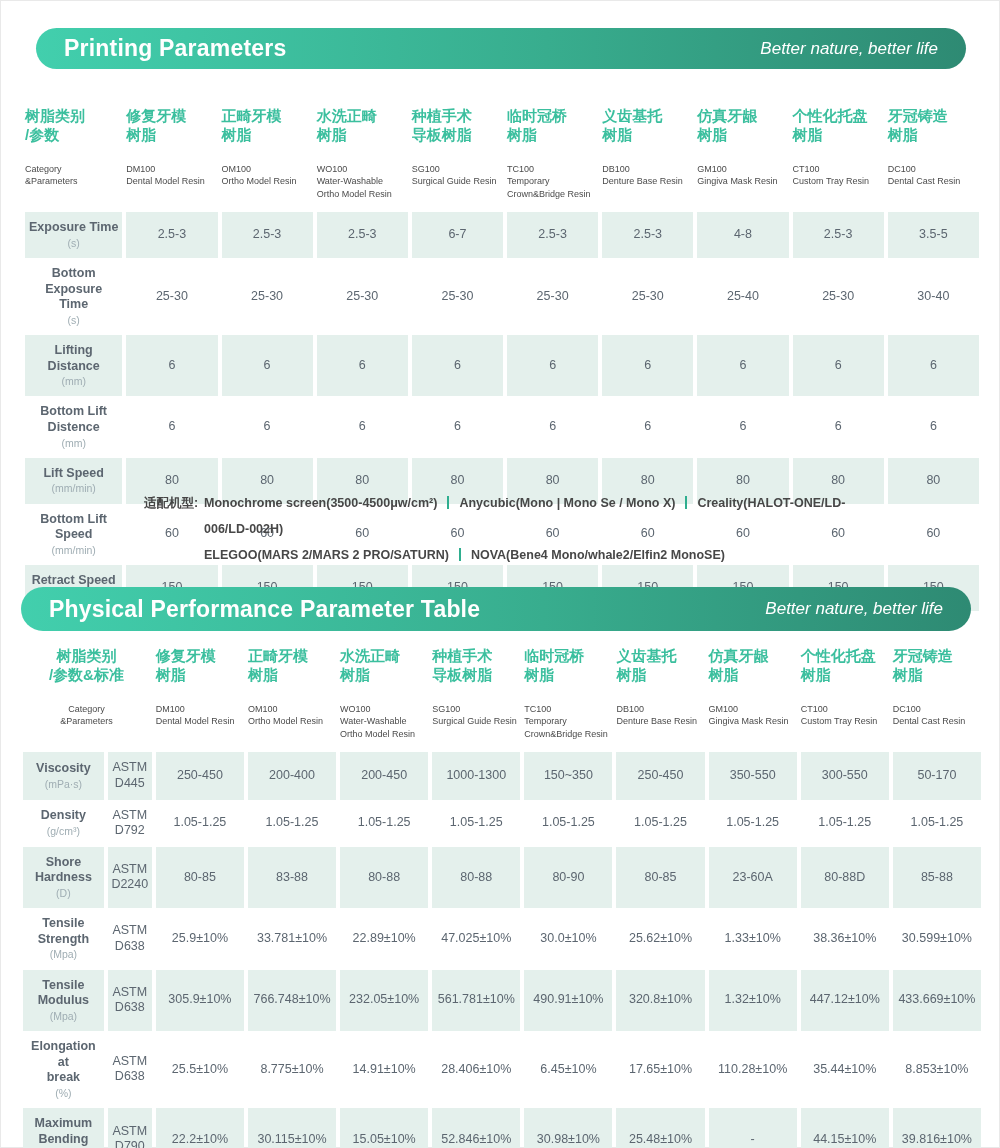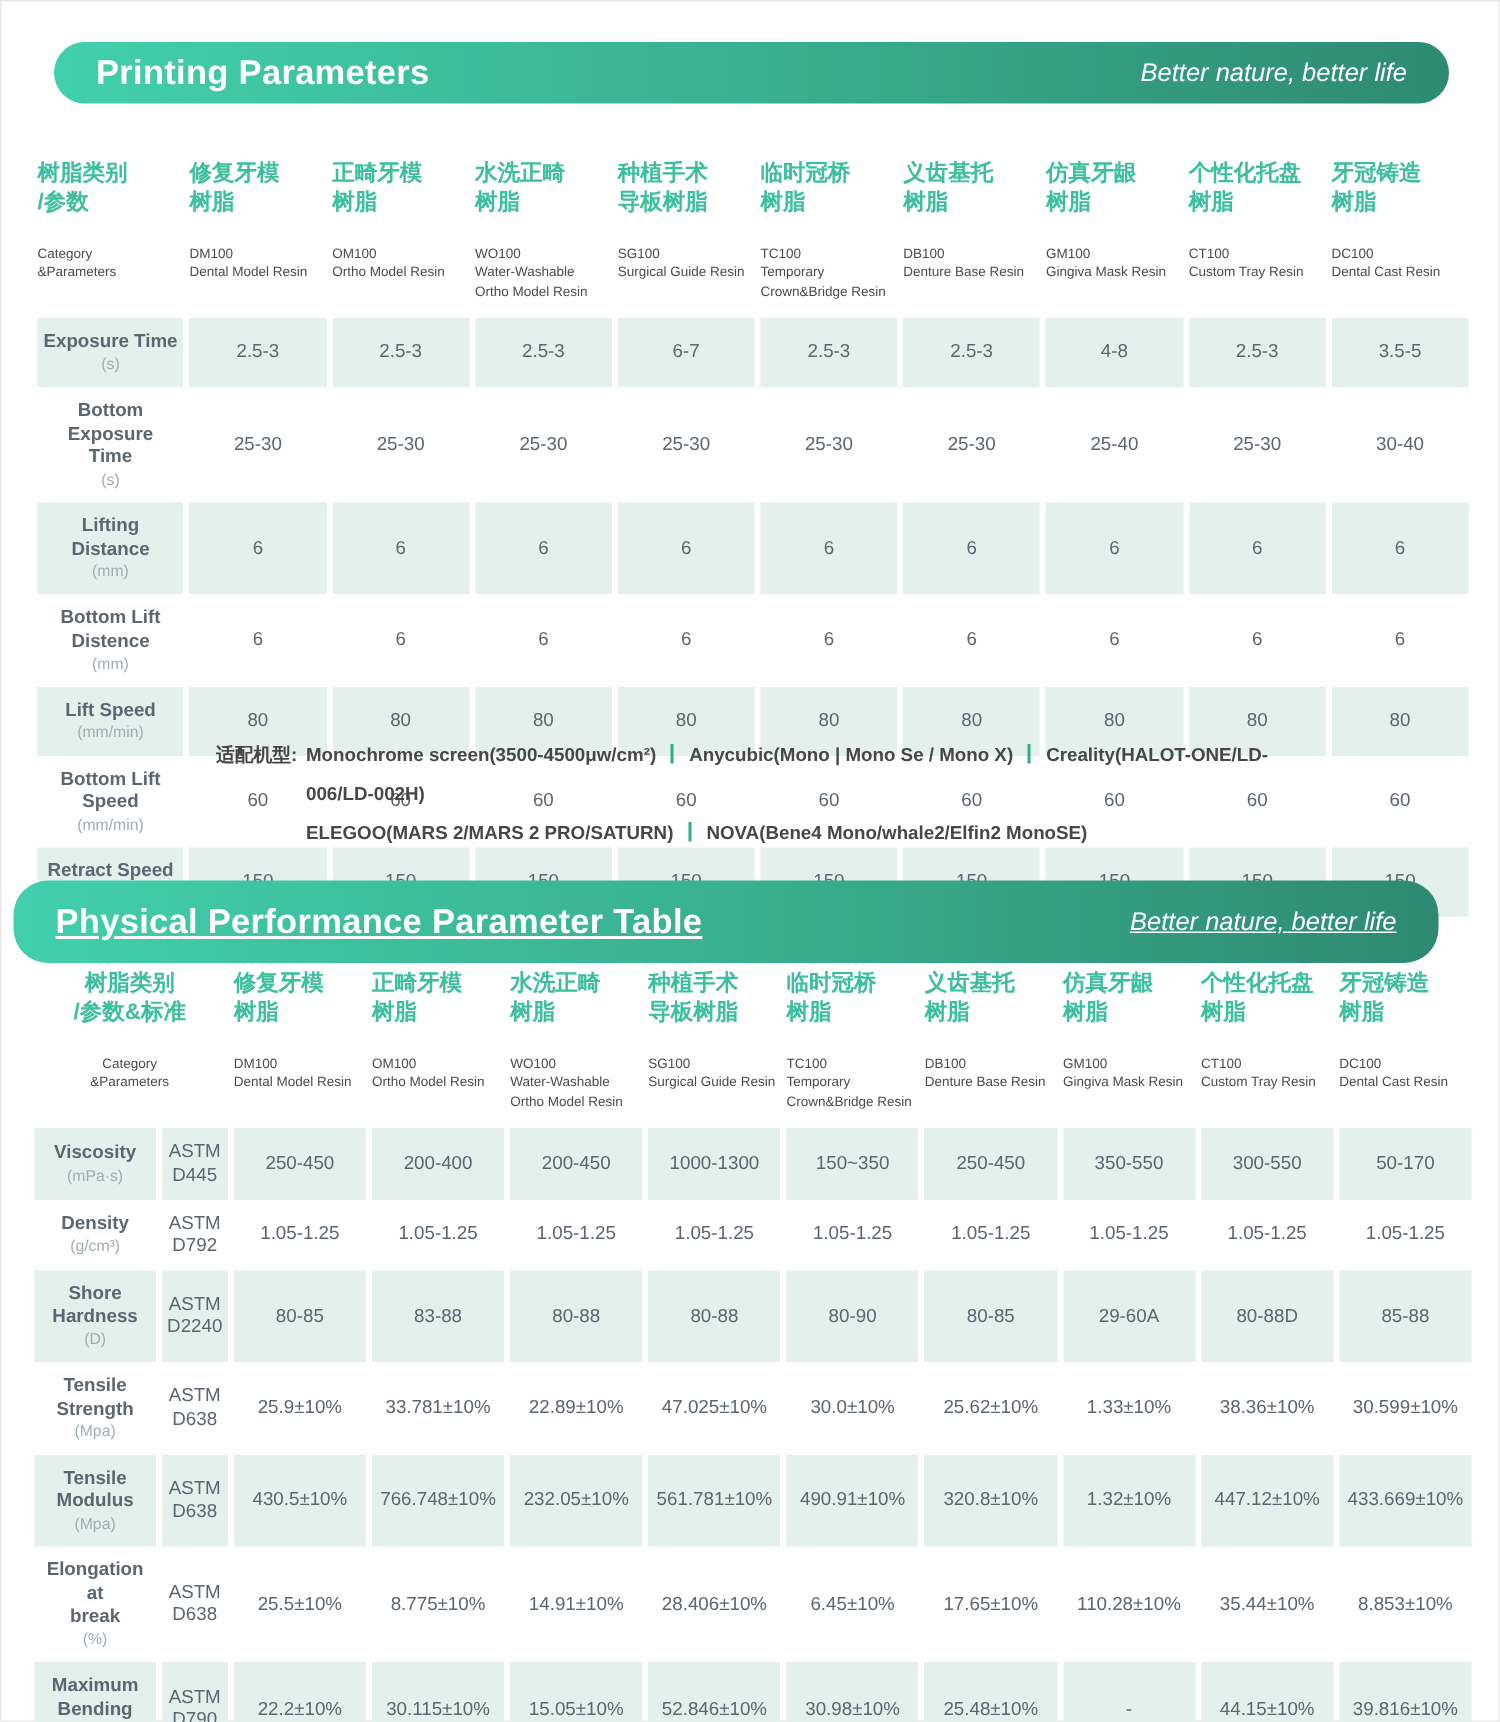--- a/index.html
+++ b/index.html
@@ -3,21 +3,21 @@
 <meta charset="utf-8">
 <style>
   html,body{margin:0;padding:0;background:#fff;}
   body{width:1000px;height:1148px;overflow:hidden;font-family:"Liberation Sans","DejaVu Sans",sans-serif;}
   .page{position:relative;width:998px;height:1146px;border:1px solid #e9e9e9;background:#fff;}
 
   
   .banner{position:absolute;border-radius:23px;display:flex;align-items:center;justify-content:space-between;
           background:linear-gradient(90deg,#42cfad 0%,#38ad8e 55%,#2e8a73 100%);color:#fff;padding:0 28px;box-sizing:border-box;text-align:center;}
   .banner1{left:35px;top:27px;width:930px;height:41px;}
-  .banner2{left:8px;top:586px;width:950px;height:55px;text-decoration:underline;}
+  .banner2{left:20px;top:586px;width:950px;height:44px;}
   .banner-title{font-size:23px;font-weight:bold;letter-spacing:.2px;}
   .banner-slogan{font-size:17px;font-style:italic;}
 
   
   .table-wrap{position:absolute;}
   .t1{left:20px;top:106px;width:962px;}
   .t2{left:18px;top:646px;width:966px;}
   table.ptable{width:100%;border-collapse:separate;border-spacing:4px 0;table-layout:fixed;}
   .ptable thead th{vertical-align:top;text-align:left;padding:0 2px 12px 0;font-weight:normal;}
   .ptable thead .cn{color:#3bbf9e;font-size:15px;font-weight:bold;line-height:1.25;white-space:pre-line;}
@@ -380,21 +380,21 @@
           <tr class="shade">
             <td class="label"><span class="rname">Shore
 Hardness</span><span class="unit">(D)</span></td>
             <td class="std">ASTM D2240</td>
             <td class="val">80-85</td>
             <td class="val">83-88</td>
             <td class="val">80-88</td>
             <td class="val">80-88</td>
             <td class="val">80-90</td>
             <td class="val">80-85</td>
-            <td class="val">29-60A</td>
+            <td class="val">23-60A</td>
             <td class="val">80-88D</td>
             <td class="val">85-88</td>
           </tr>
           <tr class="plain">
             <td class="label"><span class="rname">Tensile
 Strength</span><span class="unit">(Mpa)</span></td>
             <td class="std">ASTM D638</td>
             <td class="val">25.9±10%</td>
             <td class="val">33.781±10%</td>
             <td class="val">22.89±10%</td>
@@ -402,21 +402,21 @@
             <td class="val">30.0±10%</td>
             <td class="val">25.62±10%</td>
             <td class="val">1.33±10%</td>
             <td class="val">38.36±10%</td>
             <td class="val">30.599±10%</td>
           </tr>
           <tr class="shade">
             <td class="label"><span class="rname">Tensile
 Modulus</span><span class="unit">(Mpa)</span></td>
             <td class="std">ASTM D638</td>
-            <td class="val">430.5±10%</td>
+            <td class="val">305.9±10%</td>
             <td class="val">766.748±10%</td>
             <td class="val">232.05±10%</td>
             <td class="val">561.781±10%</td>
             <td class="val">490.91±10%</td>
             <td class="val">320.8±10%</td>
             <td class="val">1.32±10%</td>
             <td class="val">447.12±10%</td>
             <td class="val">433.669±10%</td>
           </tr>
           <tr class="plain">

